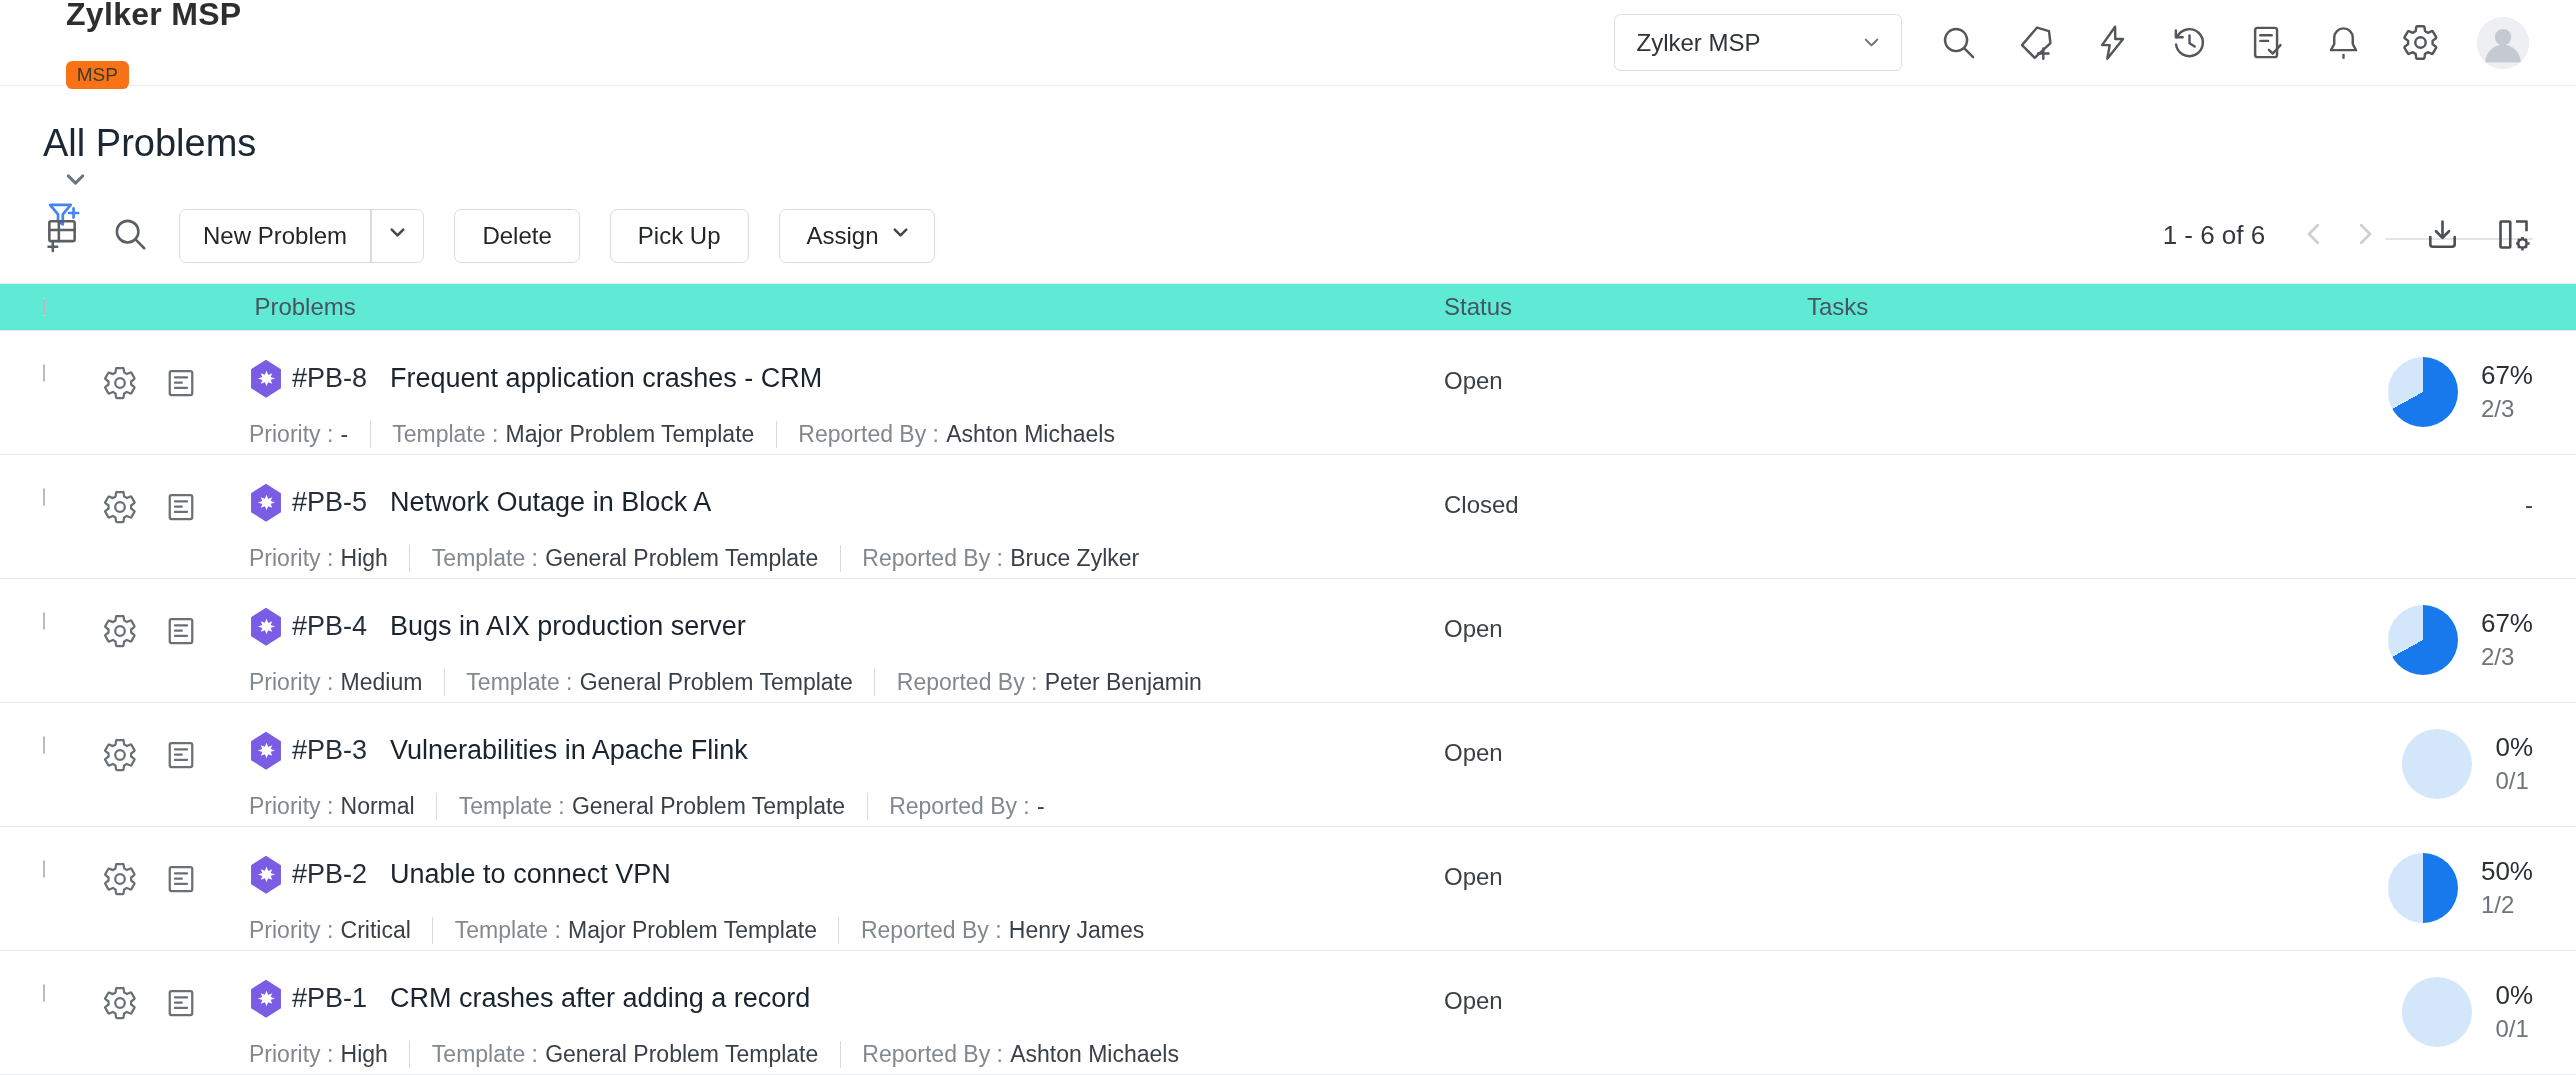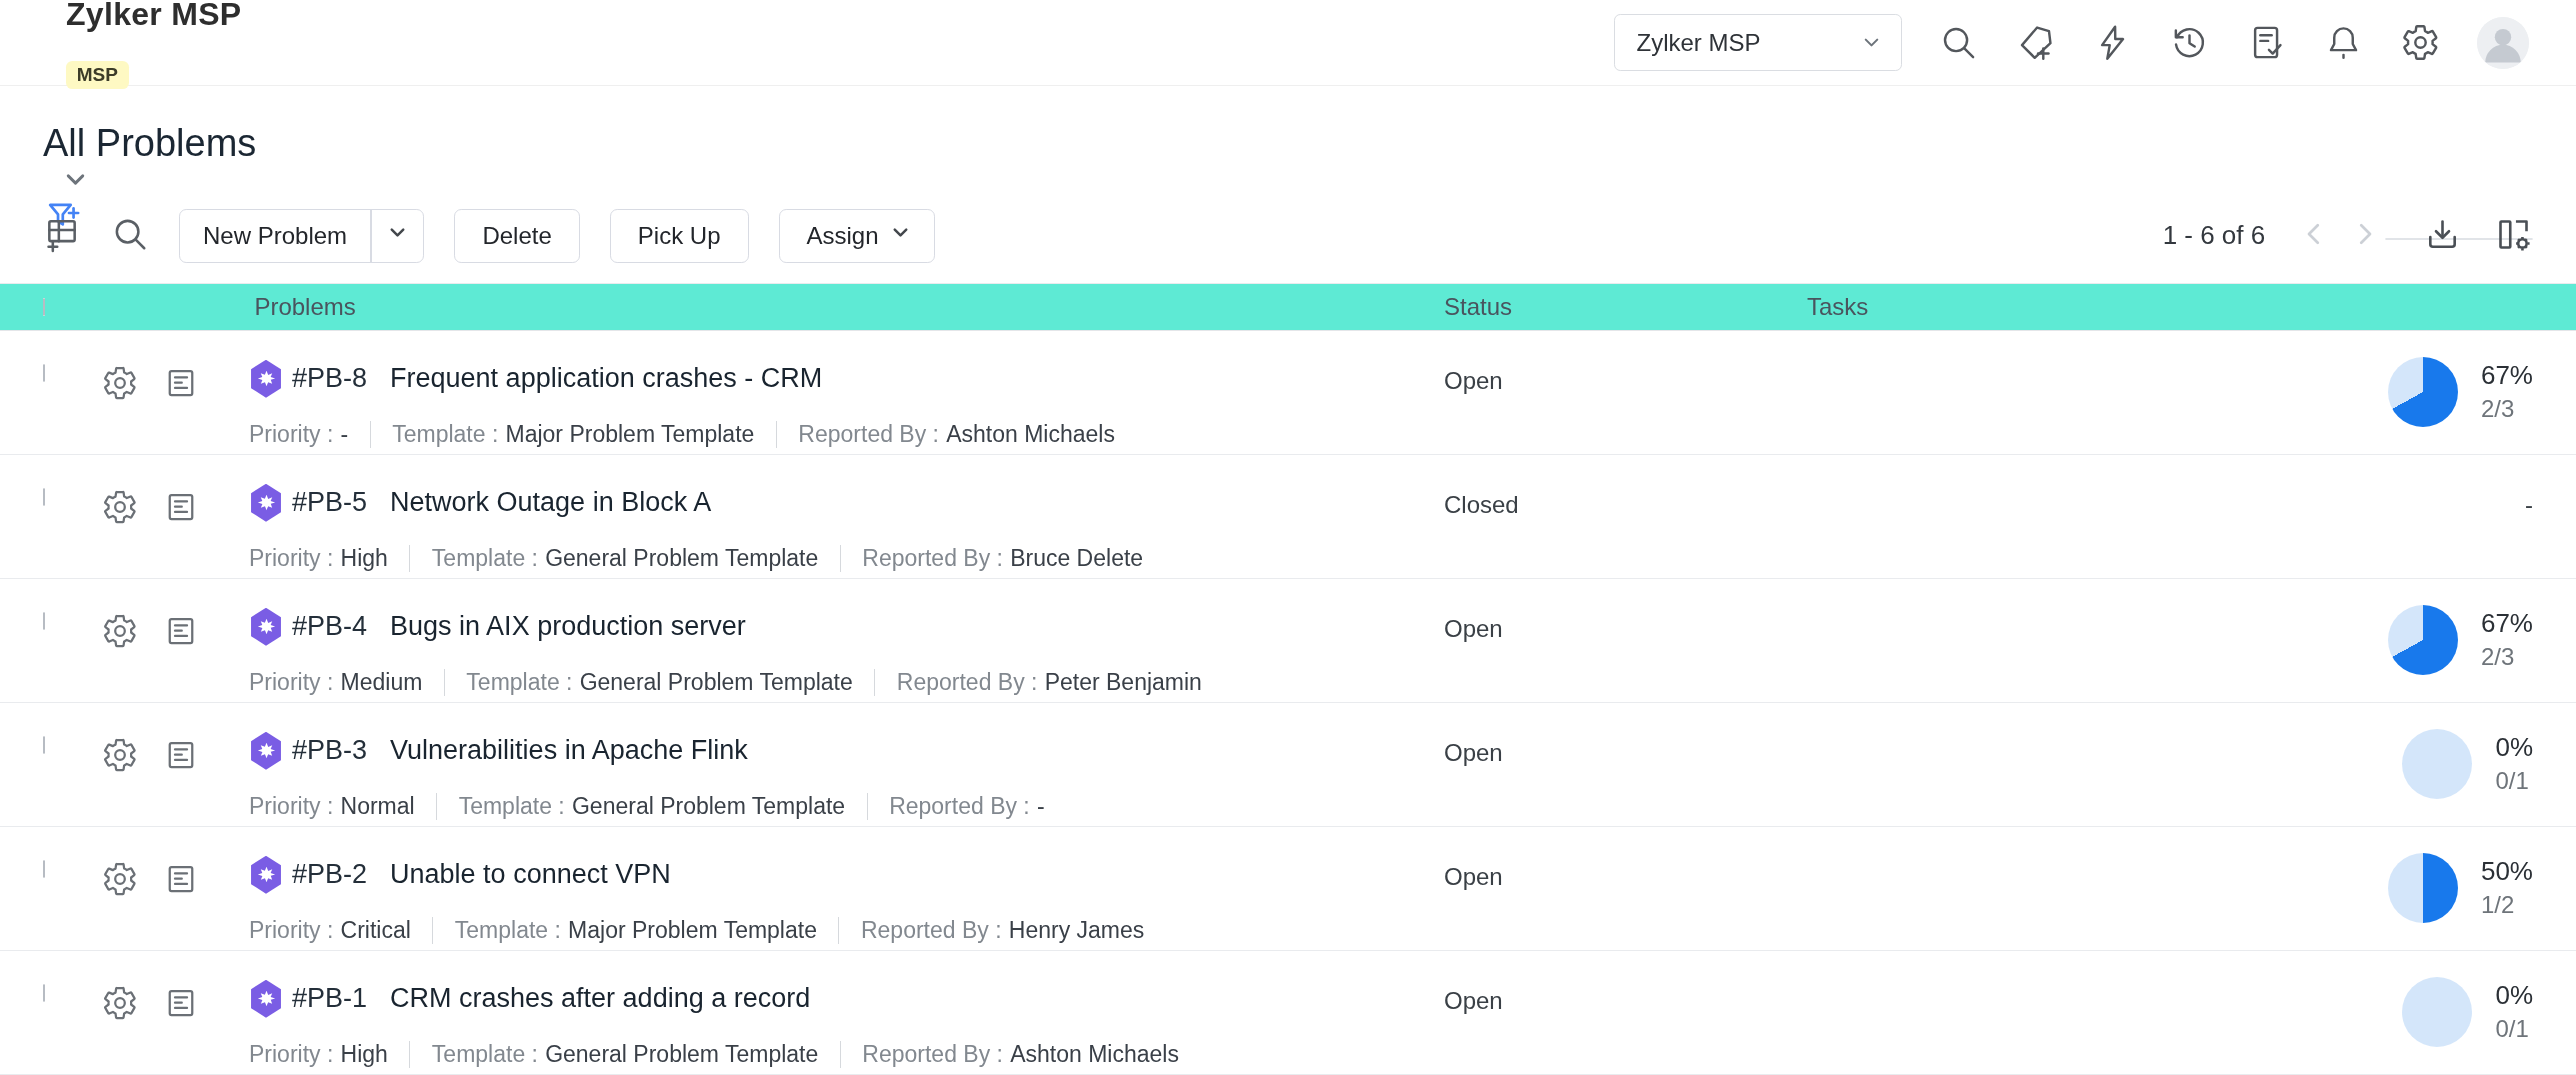--- a/index.html
+++ b/index.html
@@ -2,21 +2,21 @@
 <html style="font-size:14.3px"><head>
 <meta charset="utf-8">
 <style>
   * { margin:0; padding:0; box-sizing:border-box; }
   html,body { width:2576px; height:1075px; background:#fff; font-family:"Liberation Sans","DejaVu Sans",sans-serif; overflow:hidden; }
 
   
   .app-header { height:86px; display:flex; align-items:center; padding:0 47px 0 66px; border-bottom:1.8px solid #efefef; background:#fff; }
   .brand { display:flex; flex-direction:column; justify-content:center; gap:4.5px; }
   .brand-title { font-size:32px; font-weight:700; color:#2e2e2e; letter-spacing:0.3px; }
-  .brand-badge { width:fit-content; background:#fef9c3; color:#3c3c28; font-weight:700; font-size:19px; padding:2.7px 10.7px 3.6px; border-radius:6.3px;margin-top:24px; }
+  .brand-badge { width:fit-content; background:#f97316; color:#3c3c28; font-weight:400; font-size:19px; padding:2.7px 10.7px 3.6px; border-radius:6.3px;margin-top:24px; }
   .header-right { margin-left:auto; display:flex; align-items:center; gap:36px; }
   .org-select { width:288px; height:57px; border:1.8px solid #dadde2; border-radius:6.3px; display:flex; align-items:center; justify-content:space-between; padding:0 18px 0 21.5px; cursor:pointer; }
   .org-select span { font-size:24px; color:#2f3338; }
   .hicon { width:41px; height:41px; color:#53575c; display:grid; place-items:center; cursor:pointer; }
   .hicon svg { width:39px; height:39px; }
   .avatar { width:52px; height:52px; border-radius:50%; overflow:hidden; background:#edeff2; cursor:pointer; }
   .avatar svg { width:52px; height:52px; }
 
   
   .main { padding:0 43px; }
@@ -363,21 +363,21 @@
             <span class="meta-seg">
               <span class="meta-label">Priority :</span>
               <span class="meta-value">High</span>
             </span>
             <span class="meta-seg">
               <span class="meta-label">Template :</span>
               <span class="meta-value">General Problem Template</span>
             </span>
             <span class="meta-seg">
               <span class="meta-label">Reported By :</span>
-              <span class="meta-value">Bruce Delete</span>
+              <span class="meta-value">Bruce Zylker</span>
             </span>
           </div>
     </div>
     <div class="cell-status">Closed</div>
     <div class="cell-tasks">
           <span class="task-dash">-</span>
         </div>
   </div>
 
   <div class="grid-row row">

